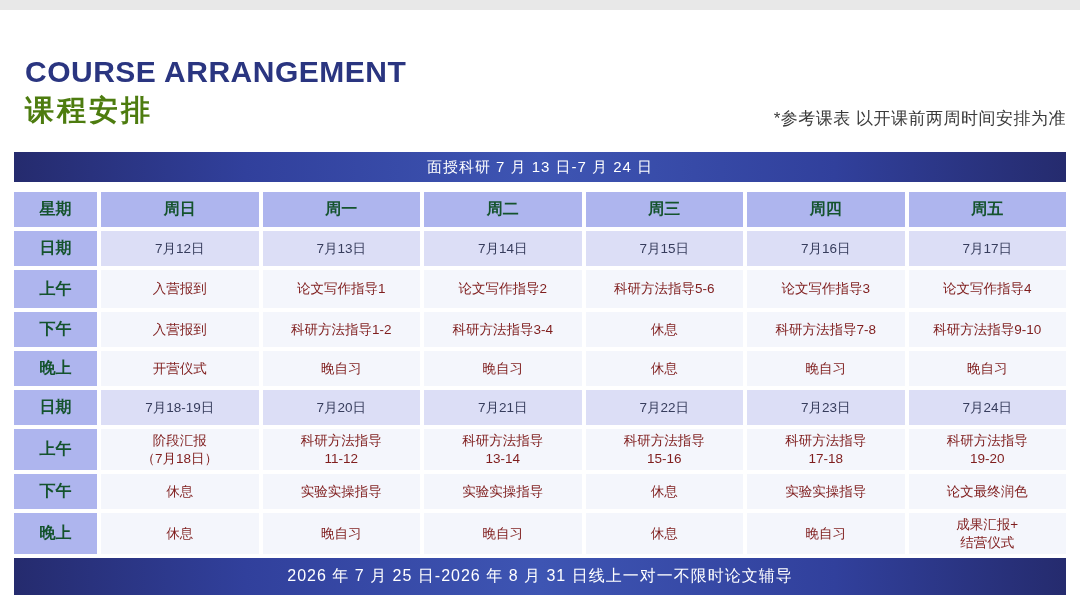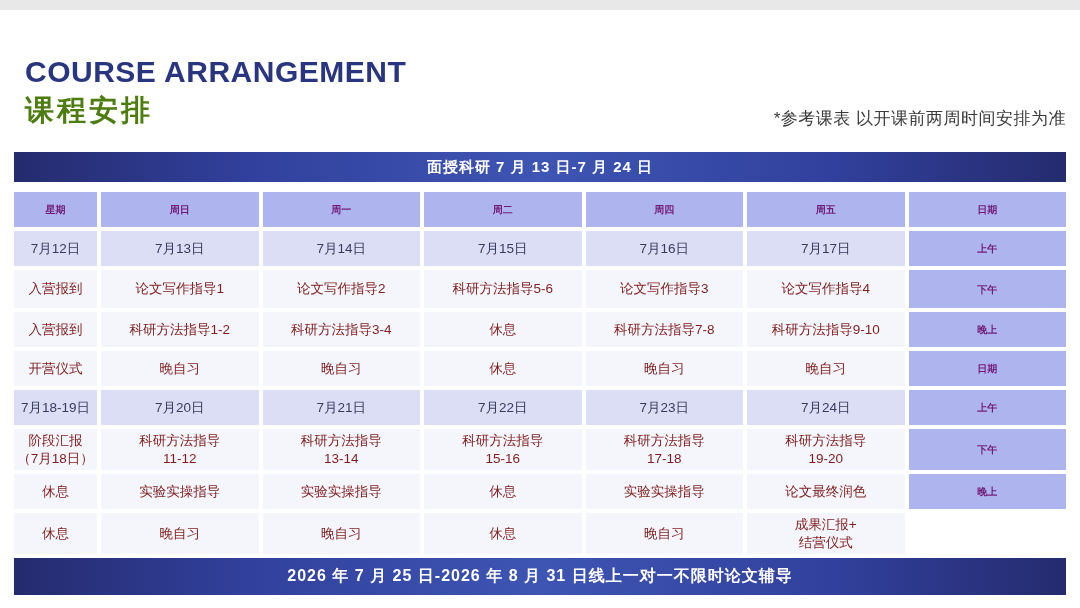--- a/index.html
+++ b/index.html
@@ -22,21 +22,21 @@
     letter-spacing: 3px; line-height: 1.3; margin-top: 2px;
   }
   .note {
     position: absolute; right: 14px; top: 97px;
     font-size: 17px; color: #3a3a3a; letter-spacing: 0.5px;
   }
   .table-wrap { position: absolute; left: 14px; top: 142px; width: 1052px; }
   .banner {
     width: 100%;
     background: linear-gradient(90deg, #252b6e 0%, #31409c 22%, #3e55b3 50%, #31409c 78%, #252b6e 100%);
-    color: #ffffff; font-weight: bold;
+    color: #ffffff; font-weight: normal;
     display: flex; align-items: center; justify-content: center;
     letter-spacing: 1px;
   }
   .banner-top { height: 30px; font-size: 15px; margin-bottom: 10px; }
   .banner-bottom { height: 37px; font-size: 16px; margin-top: 4px; text-align: right; }
   .grid {
     display: grid;
     grid-template-columns: 83px repeat(6, 1fr);
     grid-template-rows: 35px 35px 38px 35px 35px 35px 41px 35px 41px;
     gap: 4px;
@@ -45,23 +45,23 @@
   .cell {
     display: flex; align-items: center; justify-content: center;
     text-align: center;
     font-size: 13.5px;
     color: #3b4160;
     white-space: pre-line;
     line-height: 1.3;
   }
   .cell.head, .cell.label {
     background: #aeb5ee;
-    color: #701a75;
+    color: #14532d;
     font-weight: bold;
-    font-size: 10px;
+    font-size: 16px;
   }
   .cell.date { background: #dcdef6; color: #363c5c; }
   .cell.content { background: #f4f6fc; color: #7f1d1d; }
 </style>
 </head>
 <body>
 
 <div class="page">
 
   <div class="titles">
@@ -71,20 +71,21 @@
 
   <div class="note">*参考课表 以开课前两周时间安排为准</div>
 
   <div class="table-wrap">
     <div class="banner banner-top">面授科研 7 月 13 日-7 月 24 日</div>
     <div class="grid">
         <div class="cell head">星期</div>
         <div class="cell head">周日</div>
         <div class="cell head">周一</div>
         <div class="cell head">周二</div>
+        <div class="cell head">周三</div>
         <div class="cell head">周四</div>
         <div class="cell head">周五</div>
         <div class="cell label">日期</div>
         <div class="cell date">7月12日</div>
         <div class="cell date">7月13日</div>
         <div class="cell date">7月14日</div>
         <div class="cell date">7月15日</div>
         <div class="cell date">7月16日</div>
         <div class="cell date">7月17日</div>
         <div class="cell label">上午</div>

